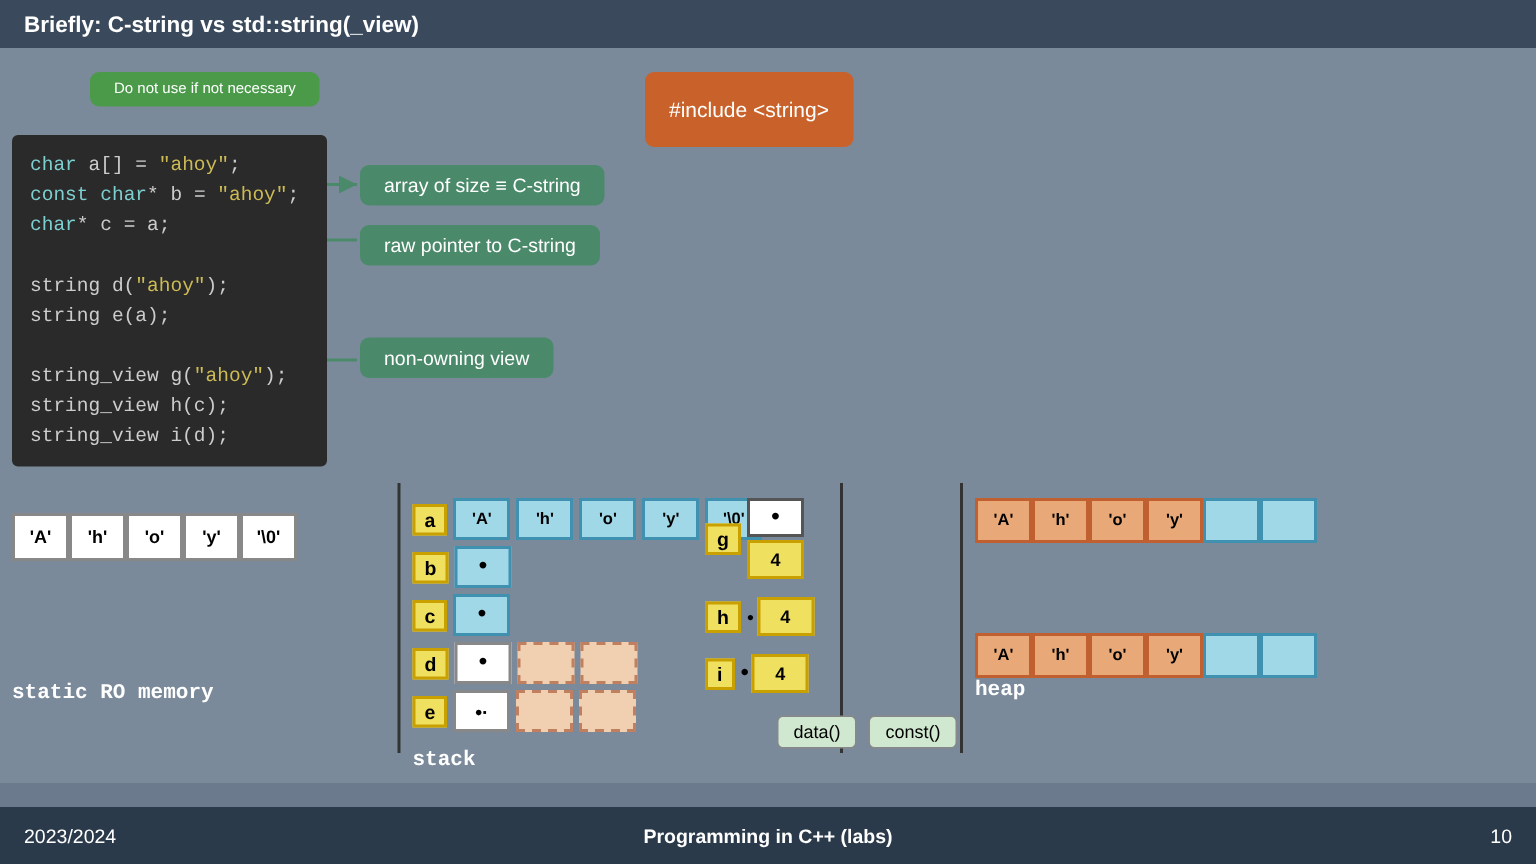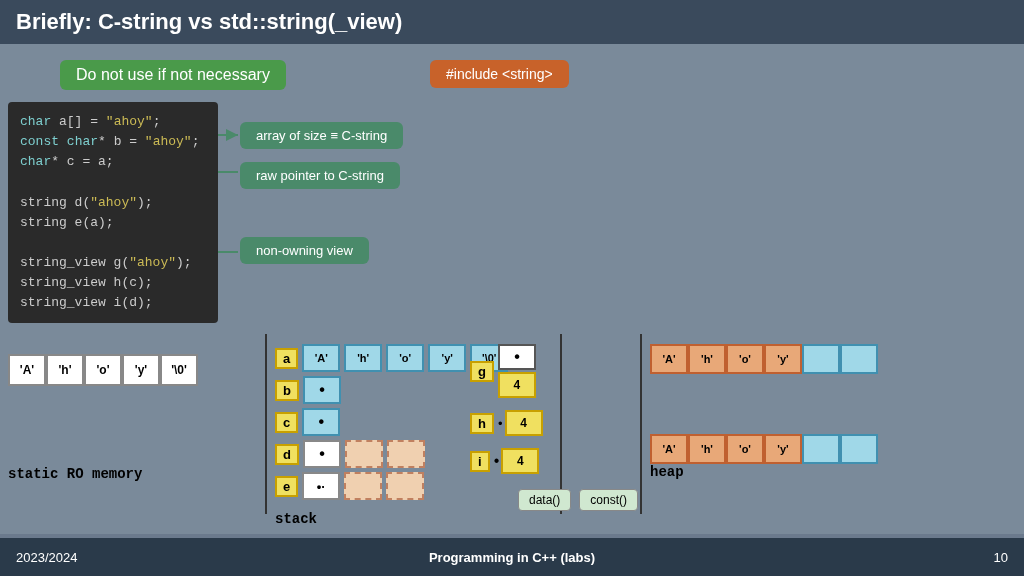--- a/index.html
+++ b/index.html
@@ -9,24 +9,24 @@
       background: #6b7a8d;
       font-family: Arial, sans-serif;
       overflow: hidden;
       position: relative;
     }
 
     
     #header {
       background: #3a4a5c;
       color: white;
-      font-size: 22px;
+      font-size: 15px;
       font-weight: bold;
       padding: 10px 16px;
-      height: 44px;
+      height: 32px;
       display: flex;
       align-items: center;
     }
 
     
     #main {
       position: relative;
       width: 1024px;
       height: 490px; 
       background: #7a8a9a;
@@ -40,29 +40,29 @@
       right: 0;
       height: 240px;
     }
 
     
     .badge-green {
       background: #4a9a4a;
       color: white;
       border-radius: 6px;
       padding: 6px 16px;
-      font-size: 16px;
+      font-size: 10px;
       display: inline-block;
     }
 
     .badge-orange {
       background: #c8622a;
       color: white;
       border-radius: 6px;
-      padding: 6px 16px;
+      padding: 17px 16px;
       font-size: 14px;
       display: inline-block;
     }
 
     
     #code-block {
       position: absolute;
       top: 50px;
       left: 8px;
       background: #2a2a2a;
@@ -145,21 +145,21 @@
       font-size: 13px;
       font-weight: bold;
       display: inline-block;
     }
 
     
     .section-label {
       font-family: 'Courier New', monospace;
       font-weight: bold;
       font-size: 14px;
-      color: #000000;
+      color: #ffffff;
     }
 
     
     #footer {
       position: absolute;
       bottom: 0;
       left: 0;
       right: 0;
       height: 38px;
       background: #2a3a4a;

